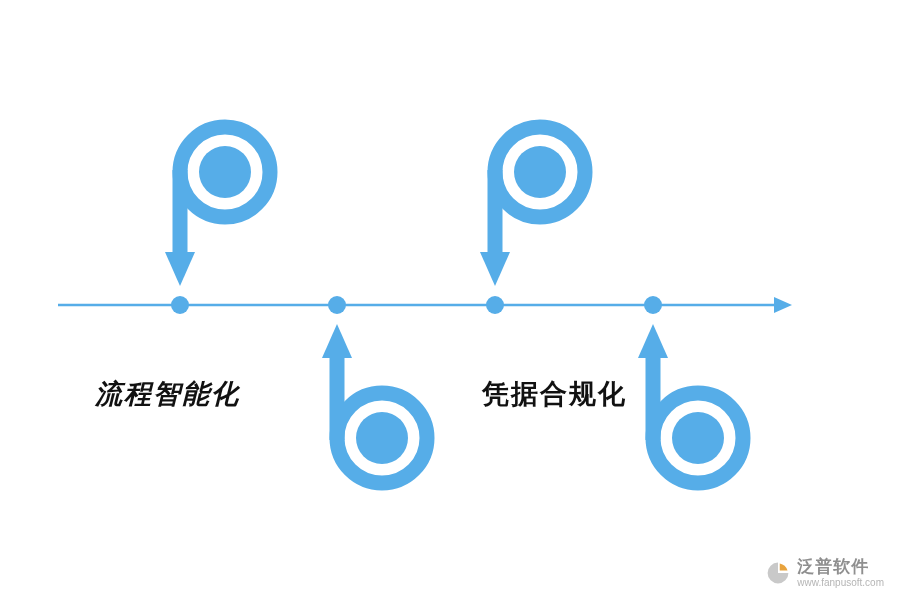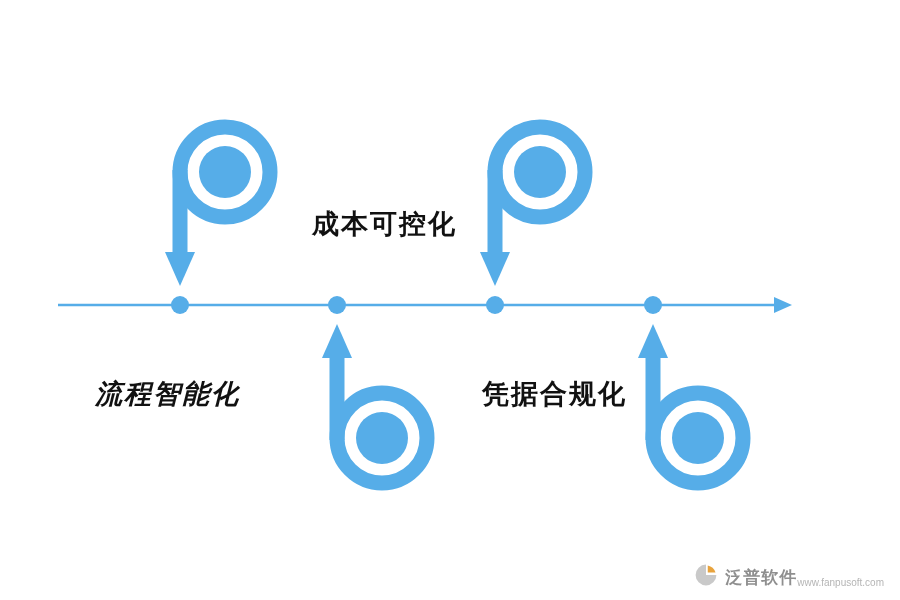--- a/index.html
+++ b/index.html
@@ -25,23 +25,23 @@
   .label-voucher   { left: 482px; top: 376px; }
 
   .watermark {
     position: absolute;
     right: 16px;
     bottom: 12px;
     display: flex;
     align-items: center;
     gap: 6px;
   }
-  .watermark-texts { display: flex; align-items: flex-end; line-height: 1.1; }
+  .watermark-texts { display: flex; flex-direction: column; align-items: flex-start; line-height: 1.1; }
   .watermark-brand { font-size: 17px; font-weight: 700; color: #8f8f8f; letter-spacing: 1px; }
-  .watermark-url   { font-size: 10px; color: #b5b5b5; margin-top: 16px; }
+  .watermark-url   { font-size: 10px; color: #b5b5b5; }
   .watermark-logo  { width: 26px; height: 26px; }
 </style>
 </head>
 <body>
 
 <div class="canvas">
 
   <svg class="diagram-svg" viewBox="0 0 900 600">
 
     <g>
@@ -78,21 +78,20 @@
     <g transform="translate(698,438)">
       <circle cx="0" cy="0" r="45" fill="none" style="stroke:var(--accent)" stroke-width="15"></circle>
       <circle cx="0" cy="0" r="26" style="fill:var(--accent)"></circle>
       <line x1="-45" y1="2" x2="-45" y2="-85" style="stroke:var(--accent)" stroke-width="15"></line>
       <polygon points="-60,-80 -30,-80 -45,-114" style="fill:var(--accent)"></polygon>
     </g>
   </svg>
 
   <div class="spiral-label label-process">流程智能化</div>
 
-  <div class="spiral-label label-cost">成本可控化</div>
 
   <div class="spiral-label label-voucher">凭据合规化</div>
 
 
   <div class="watermark">
     <svg class="watermark-logo" viewBox="0 0 30 30">
       <path d="M15 3 A12 12 0 1 0 27 15 L 15 15 Z" fill="#c9c9c9"></path>
       <path d="M17 4 A12 12 0 0 1 26 12 L 17 12 Z" fill="#e8a33d"></path>
     </svg>
     <div class="watermark-texts">

